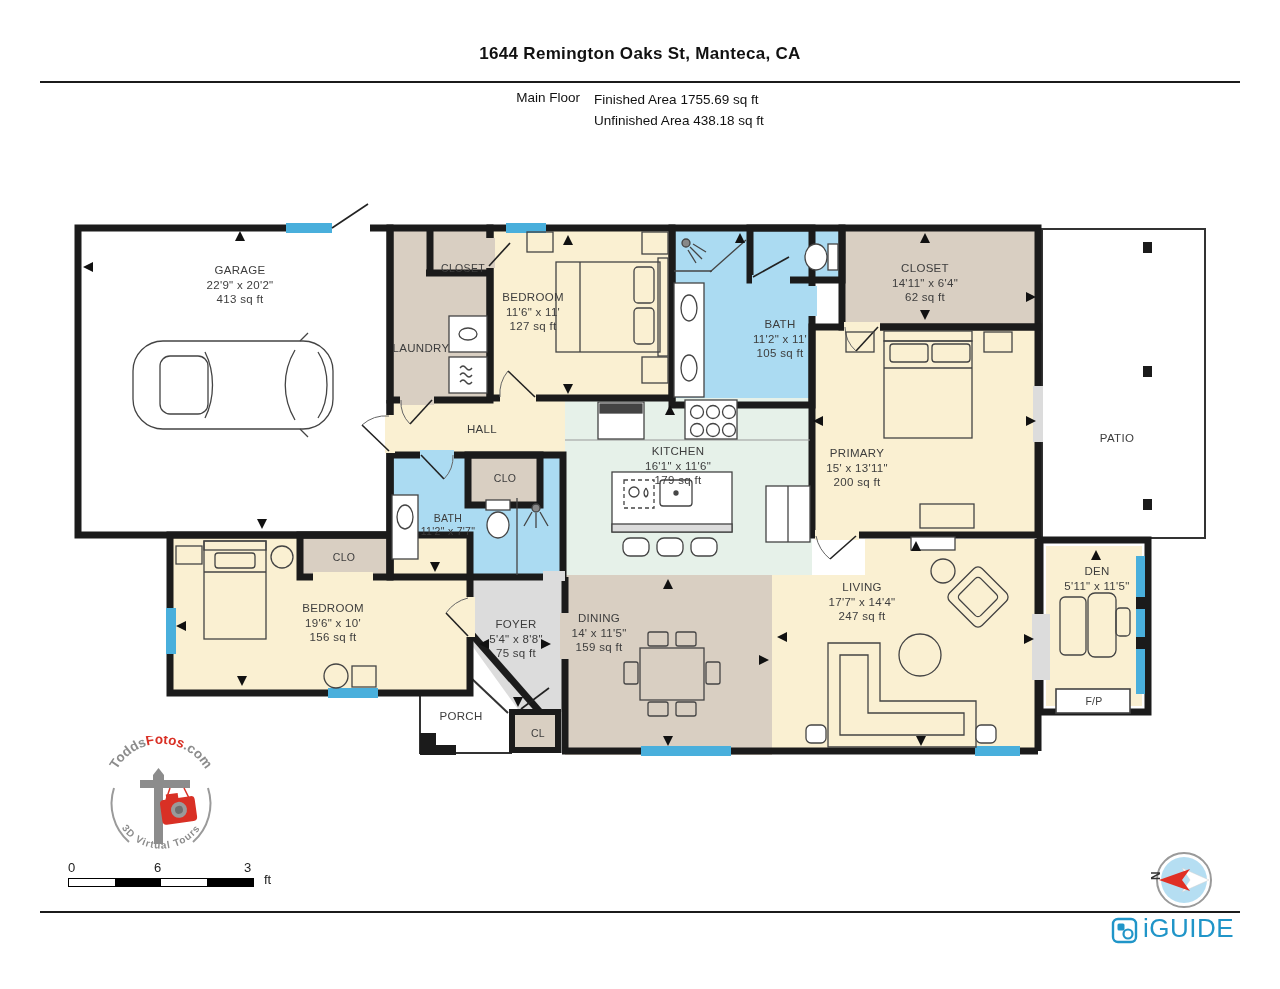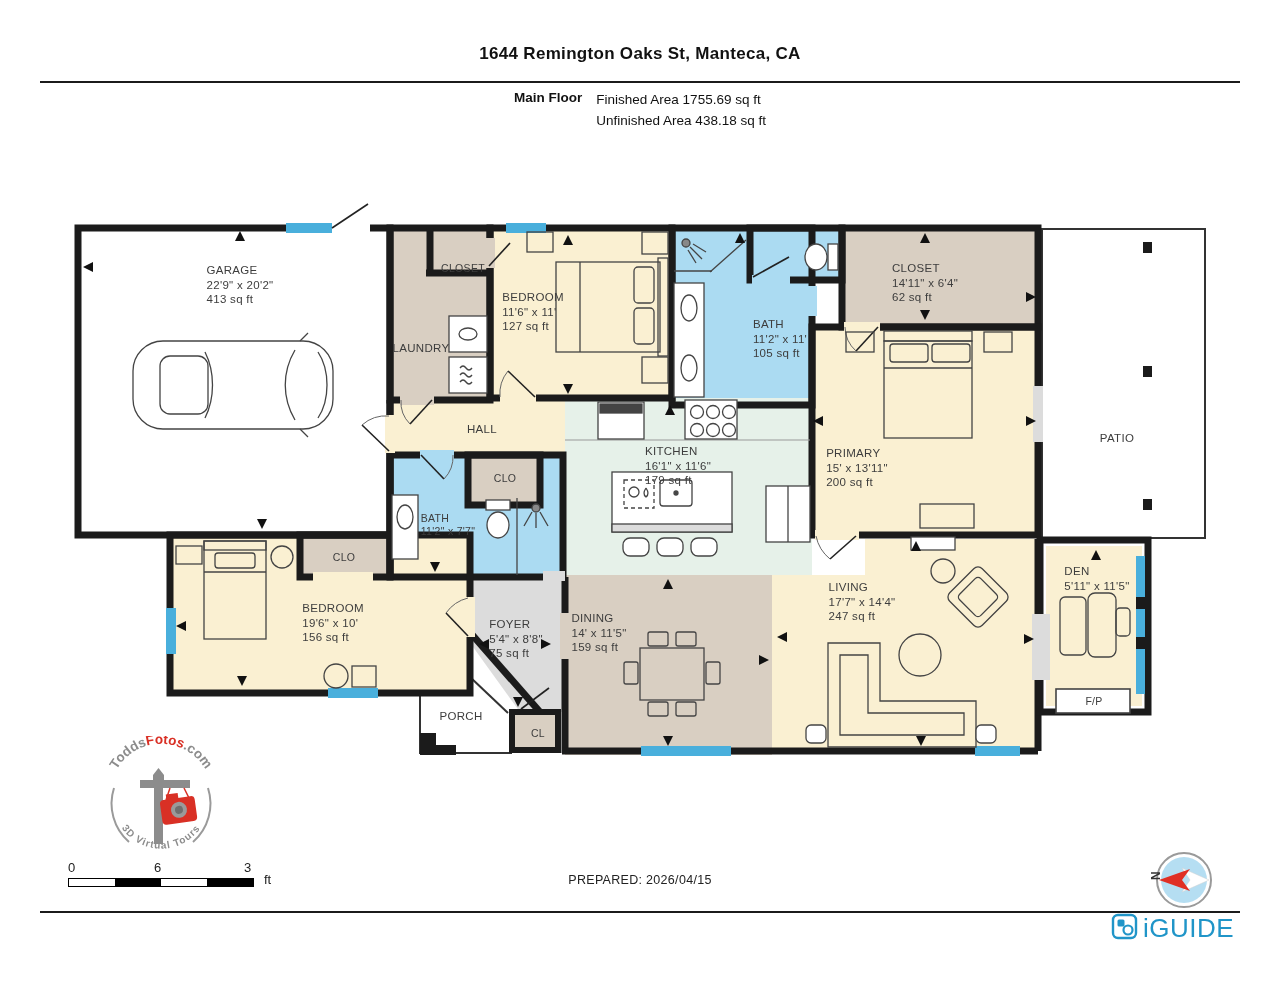--- a/index.html
+++ b/index.html
@@ -6,44 +6,44 @@
   .page{position:relative;width:1280px;height:989px;background:#fff;
         font-family:"Liberation Sans",sans-serif;overflow:hidden;}
   
   .title{position:absolute;top:44px;left:0;width:100%;text-align:center;
          font-size:17px;font-weight:bold;color:#111;letter-spacing:.3px;}
   .rule{position:absolute;left:40px;right:40px;height:2px;background:#1b1b1b;}
   .rule-top{top:81px;}
   .rule-bottom{top:911px;}
   .subtitle{position:absolute;top:90px;left:0;width:100%;display:flex;
             justify-content:center;gap:14px;font-size:13.5px;color:#111;}
-  .subtitle .flabel{font-weight:bold;}
+  .subtitle .flabel{font-weight:normal;}
   .subtitle .areas div{line-height:1.55;}
   
   .plan{position:absolute;left:0;top:0;width:1280px;height:989px;}
   
-  .rl{position:absolute;transform:translateX(-50%);text-align:left;
+  .rl{position:absolute;transform:translateX(-50%);text-align:center;
       color:#3d3d3d;font-size:11.5px;line-height:1.28;letter-spacing:.3px;
       white-space:nowrap;}
   .rl.sm{font-size:10.5px;}
   
   .scalebar{position:absolute;left:68px;top:860px;width:210px;font-size:13px;color:#222;}
   .scalebar .nums{position:relative;height:16px;}
   .scalebar .n0{position:absolute;left:0;}
   .scalebar .n6{position:absolute;left:86px;}
   .scalebar .n12{position:absolute;left:176px;}
   .scalebar .bar{margin-top:2px;width:184px;height:7px;border:1px solid #000;display:flex;}
   .scalebar .seg{flex:1;}
   .seg.b{background:#000;} .seg.w{background:#fff;}
   .scalebar .ft{position:absolute;left:196px;top:12px;}
   .prepared{position:absolute;left:0;top:873px;width:100%;text-align:center;
             font-size:12.5px;color:#222;letter-spacing:.3px;}
   
   .disclaimer{position:absolute;left:54px;top:921px;font-size:11.5px;color:#222;}
-  .iguide{position:absolute;right:46px;top:913px;display:flex;align-items:flex-start;gap:5px;}
+  .iguide{position:absolute;right:46px;top:913px;display:flex;align-items:flex-end;gap:5px;}
   .iguide .brand{font-size:26px;color:#2095C8;letter-spacing:.5px;}
   .logo-tf{position:absolute;left:100px;top:736px;}
   .compass{position:absolute;left:1146px;top:842px;}
 </style>
 </head>
 <body>
 
 <div class="page">
 
   <div class="title">1644 Remington Oaks St, Manteca, CA</div>
@@ -463,21 +463,20 @@
     </div>
     <div class="bar">
       <span class="seg w"></span>
         <span class="seg b"></span>
         <span class="seg w"></span>
         <span class="seg b"></span>
     </div>
     <span class="ft">ft</span>
   </div>
 
-  <div class="prepared">PREPARED: 2026/04/15</div>
 
   <svg class="compass" width="76" height="76" viewBox="0 0 76 76">
     <circle cx="38" cy="38" r="27" fill="#fff" stroke="#9a9a9a" stroke-width="2"></circle>
     <circle cx="38" cy="38" r="23" fill="#B5DEF2"></circle>
     <polygon points="36,26 63,38 36,50 44,38" fill="#fff" stroke="#d0d0d0" stroke-width="0.5"></polygon>
     <polygon points="13,38 44,27 36,38 44,49" fill="#E03025"></polygon>
     <text x="10" y="42" font-size="12" font-weight="bold" fill="#333" transform="rotate(-90 10 38)">N</text>
   </svg>
 
   <div class="rule rule-bottom"></div>

